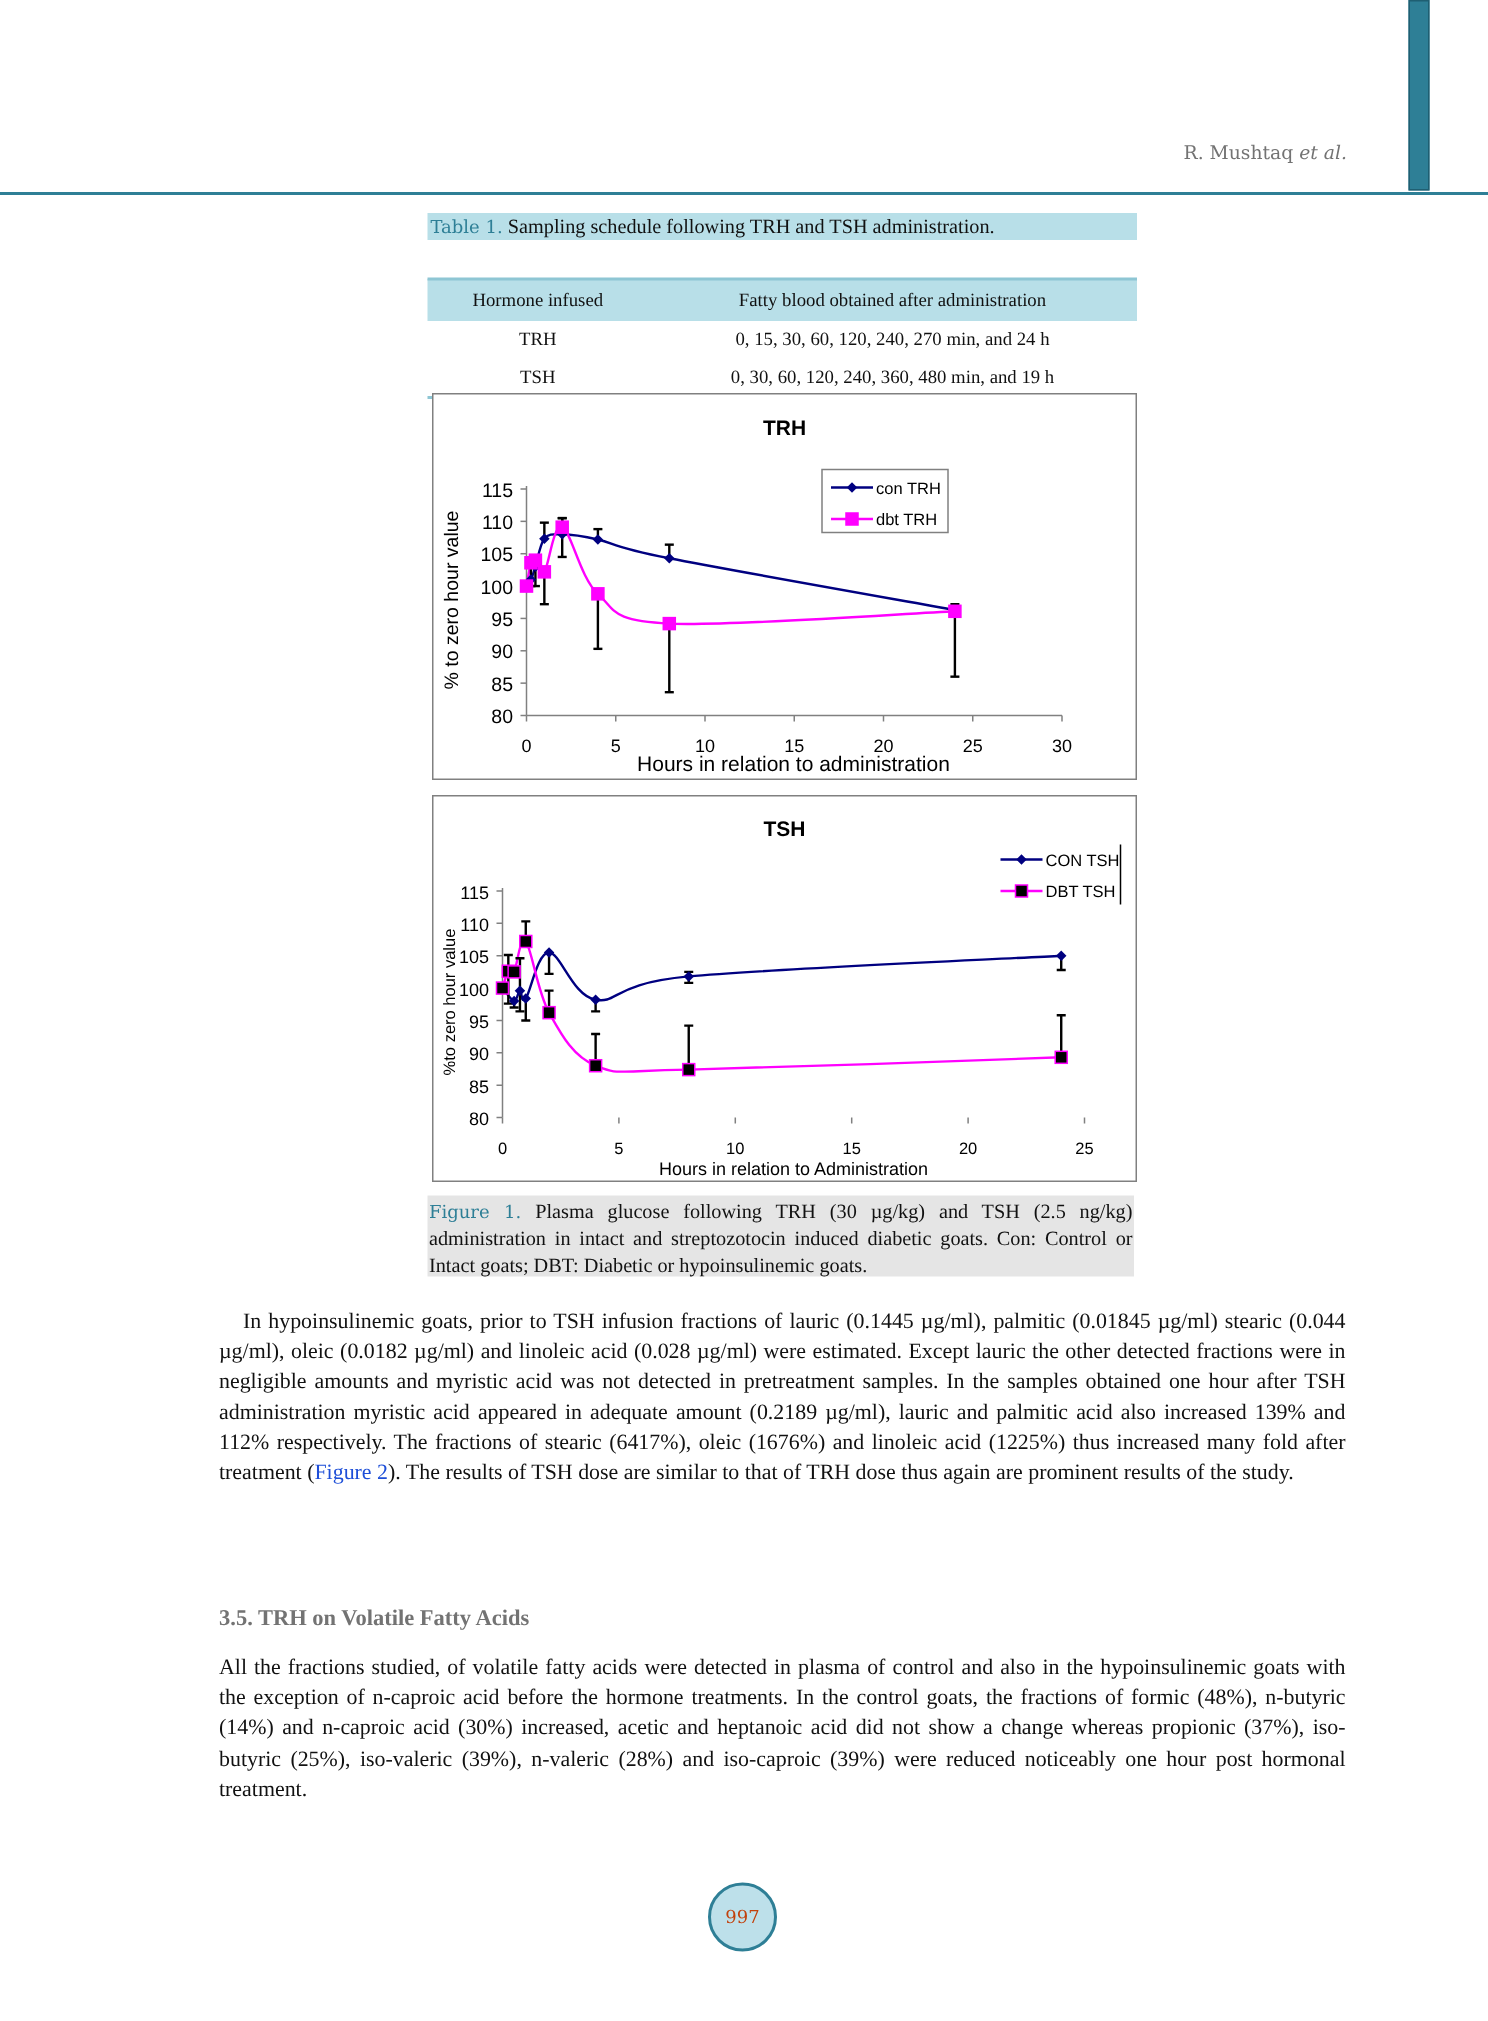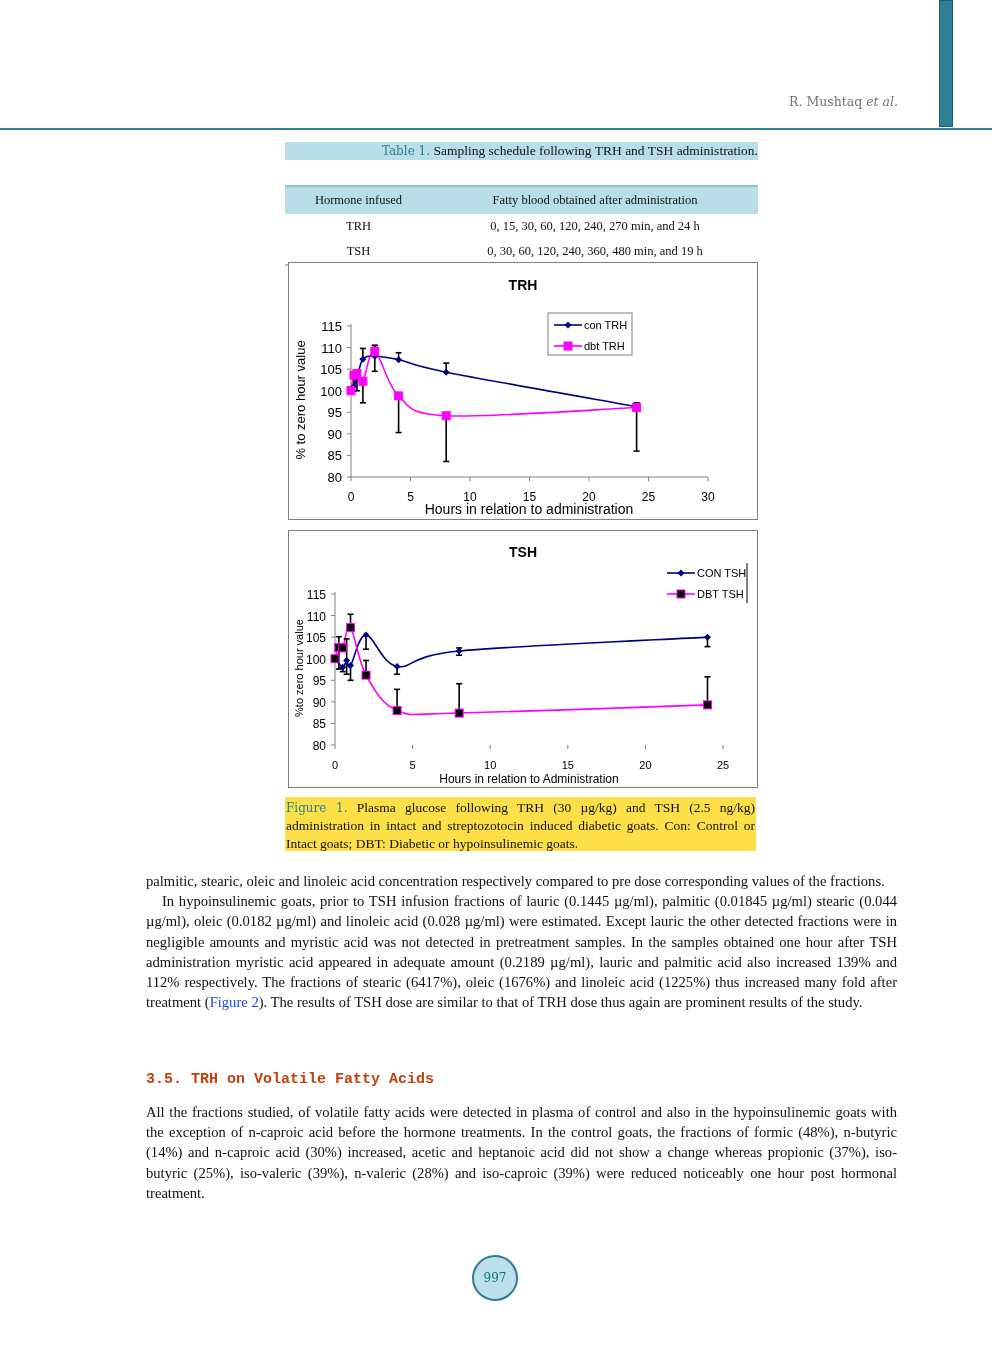--- a/index.html
+++ b/index.html
@@ -1,36 +1,36 @@
 <!DOCTYPE html>
 <html><head>
 <meta charset="utf-8">
 <style>
   html,body{margin:0;padding:0;background:#fff;}
   body{width:992px;height:1347px;position:relative;overflow:hidden;font-family:"Liberation Serif",serif;color:#111;}
   .topbar{position:absolute;left:939px;top:0;width:14px;height:127px;background:#2e7f96;border:1px solid #1f5f72;box-sizing:border-box;}
   .header-rule{position:absolute;left:0;top:128px;width:992px;height:2px;background:#2e7f96;}
   .author{position:absolute;right:94px;top:94px;font-family:"DejaVu Serif",serif;font-size:12.5px;color:#737373;}
   .author i{font-style:italic;}
-  .tcap{position:absolute;left:285px;top:142px;width:473px;height:18px;background:#b8dfe8;font-size:13.5px;line-height:18px;padding-left:14px;box-sizing:border-box;text-align:right;}
+  .tcap{position:absolute;left:285px;top:142px;width:473px;height:18px;background:#b8dfe8;font-size:13.5px;line-height:18px;padding-left:2px;box-sizing:border-box;}
   .tcap .lbl{color:#2e7f96;font-family:"DejaVu Serif",serif;font-size:12px;}
   table.sched{position:absolute;left:285px;top:185px;width:473px;border-collapse:collapse;font-size:12.5px;}
   table.sched th{background:#b8dfe8;font-weight:normal;height:25px;border-top:2px solid #8ec6d4;}
   table.sched td{text-align:center;height:23px;}
   table.sched tr:last-child td{border-bottom:2px solid #8ec6d4;}
   .chartbox{position:absolute;border:1px solid #808080;background:#fff;}
   .chartbox svg{position:absolute;left:0;top:0;}
-  .fcap{position:absolute;left:285px;top:797px;width:471px;height:54px;background:#fde047;font-size:13.5px;line-height:18px;padding:2px 1px;box-sizing:border-box;text-align:justify;}
+  .fcap{position:absolute;left:285px;top:797px;width:471px;height:54px;background:#e5e5e5;font-size:13.5px;line-height:18px;padding:2px 1px;box-sizing:border-box;text-align:justify;}
   .fcap .lbl{color:#2e7f96;font-family:"DejaVu Serif",serif;font-size:12px;}
   .body-text{position:absolute;left:146px;width:751px;font-size:14.6px;line-height:20.2px;text-align:justify;}
   .body-text p{margin:0;}
   .indent{text-indent:16px;}
   .link{color:#1d4ed8;}
-  .sect{position:absolute;left:146px;top:1071px;font-family:Liberation Mono, monospace;font-weight:bold;font-size:15px;color:#c2410c;}
-  .pagenum{position:absolute;left:472px;top:1255px;width:46px;height:46px;border-radius:50%;background:#bde0ea;border:2px solid #2e7f96;box-sizing:border-box;text-align:center;line-height:42px;font-family:"DejaVu Serif",serif;font-size:12px;color:#0f766e;}
+  .sect{position:absolute;left:146px;top:1071px;font-family:Liberation Serif, serif;font-weight:bold;font-size:15px;color:#737373;}
+  .pagenum{position:absolute;left:472px;top:1255px;width:46px;height:46px;border-radius:50%;background:#bde0ea;border:2px solid #2e7f96;box-sizing:border-box;text-align:center;line-height:42px;font-family:"DejaVu Serif",serif;font-size:12px;color:#c2410c;}
 </style>
 </head>
 <body>
 
 <div class="topbar"></div>
 <div class="header-rule"></div>
 <div class="author"><span>R. Mushtaq</span> <i>et al.</i></div>
 
 <div class="tcap"><span class="lbl">Table 1.</span><span> Sampling schedule following TRH and TSH administration.</span></div>
 <table class="sched">
@@ -238,21 +238,20 @@
       <text x="408" y="46" font-family="&quot;Liberation Sans&quot;, sans-serif" font-size="11">CON TSH</text>
       <line x1="378" y1="63" x2="406" y2="63" stroke="#ff00ff" stroke-width="1.6"></line>
       <rect x="388" y="59" width="8" height="8" fill="#000" stroke="#ff00ff"></rect>
       <text x="408" y="67" font-family="&quot;Liberation Sans&quot;, sans-serif" font-size="11">DBT TSH</text>
     </svg>
 </div>
 
 <div class="fcap"><span class="lbl">Figure 1.</span><span> Plasma glucose following TRH (30 µg/kg) and TSH (2.5 ng/kg) administration in intact and streptozotocin induced diabetic goats. Con: Control or Intact goats; DBT: Diabetic or hypoinsulinemic goats.</span></div>
 
 <div class="body-text" style="top:871px;">
-  <p>palmitic, stearic, oleic and linoleic acid concentration respectively compared to pre dose corresponding values of the fractions.</p>
   <p class="indent"><span>In hypoinsulinemic goats, prior to TSH infusion fractions of lauric (0.1445 µg/ml), palmitic (0.01845 µg/ml) stearic (0.044 µg/ml), oleic (0.0182 µg/ml) and linoleic acid (0.028 µg/ml) were estimated. Except lauric the other detected fractions were in negligible amounts and myristic acid was not detected in pretreatment samples. In the samples obtained one hour after TSH administration myristic acid appeared in adequate amount (0.2189 µg/ml), lauric and palmitic acid also increased 139% and 112% respectively. The fractions of stearic (6417%), oleic (1676%) and linoleic acid (1225%) thus increased many fold after treatment (</span><span class="link">Figure 2</span><span>). The results of TSH dose are similar to that of TRH dose thus again are prominent results of the study.</span></p>
 </div>
 
 <div class="sect">3.5. TRH on Volatile Fatty Acids</div>
 
 <div class="body-text" style="top:1102px;">
   <p>All the fractions studied, of volatile fatty acids were detected in plasma of control and also in the hypoinsulinemic goats with the exception of n-caproic acid before the hormone treatments. In the control goats, the fractions of formic (48%), n-butyric (14%) and n-caproic acid (30%) increased, acetic and heptanoic acid did not show a change whereas propionic (37%), iso-butyric (25%), iso-valeric (39%), n-valeric (28%) and iso-caproic (39%) were reduced noticeably one hour post hormonal treatment.</p>
 </div>
 
 <div class="pagenum">997</div>

